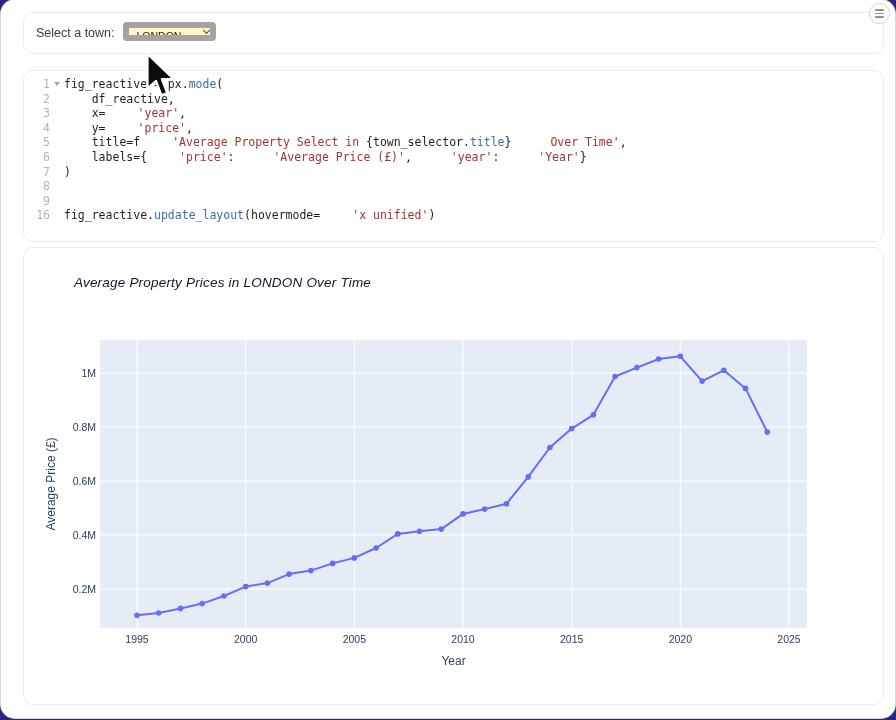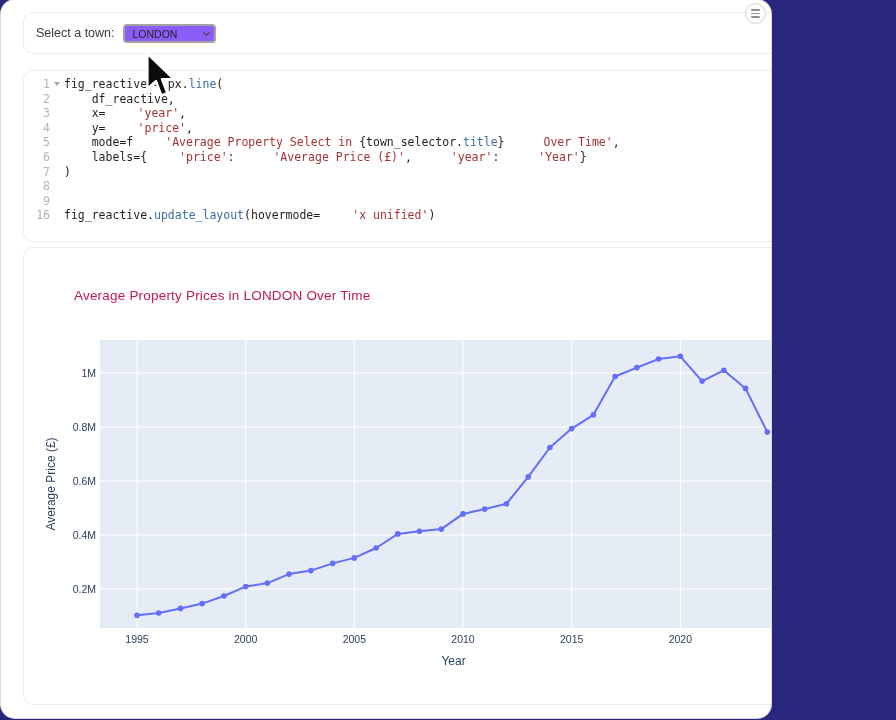--- a/index.html
+++ b/index.html
@@ -1,38 +1,38 @@
 <!DOCTYPE html>
 <html><head>
 <meta charset="utf-8">
 <style>
   * { margin:0; padding:0; box-sizing:border-box; }
   html,body { width:896px; height:720px; overflow:hidden; }
   body { background:#29267e; font-family:"Liberation Sans", sans-serif; position:relative; }
 
   .app-card {
-    position:absolute; left:1px; top:0; width:770px; height:718px;
+    position:absolute; left:1px; top:0; width:894px; height:718px;
     background:#ffffff; border-radius:14px; overflow:hidden;
     box-shadow:0 0 0 1px #d9d9e2;
   }
 
   .cell {
     position:absolute; left:22px; width:861px;
     border:1px solid #ececec; border-radius:10px; background:#ffffff;
   }
 
   
   .selector-cell { top:12px; height:42px; display:flex; align-items:center; padding-left:12px; }
   .selector-label { font-size:12.5px; color:#3a3a3a; margin-right:8px; }
   .select-wrap { position:relative; display:inline-block; }
   select.town-select {
     appearance:none; -webkit-appearance:none;
     width:93px; height:19px; font-size:10.5px; color:#222;
     font-family:"Liberation Sans", sans-serif;
-    border:2px solid #a3a3a3; border-radius:4px; background:#8b5cf6;
+    border:6px solid #a3a3a3; border-radius:4px; background:#fef9c3;
     padding:0 18px 0 8px; line-height:17px;
   }
   .chev {
     position:absolute; right:7px; top:6px; width:5px; height:5px;
     border-right:1.4px solid #444; border-bottom:1.4px solid #444;
     transform:rotate(45deg); pointer-events:none;
   }
 
   
   .menu-btn {
@@ -52,22 +52,23 @@
   .fold .tri { width:0; height:0; border-left:3.5px solid transparent;
     border-right:3.5px solid transparent; border-top:4.5px solid #a9a9a9; }
   .src { color:#1f1f1f; }
   .tk-v { color:#1f1f1f; }
   .tk-s { color:#a63333;margin-left:32px; }
   .tk-fn { color:#3b6ea5; }
 
   
   .chart-cell { top:247px; height:458px; }
   .chart-title {
-    position:absolute; left:50px; top:40px; font-size:13.5px; color:#be185d;
+    position:absolute; left:50px; top:27px; font-size:13.5px; color:#0f172a;
     letter-spacing:.2px;
+    font-style:italic;
   }
   #chart-svg { position:absolute; left:0; top:0; }
   #chart-svg text { font-family:"Liberation Sans", sans-serif; fill:#2a3f5f; }
 
   
   .cursor { position:absolute; left:143px; top:52px; z-index:9; pointer-events:none; }
 </style>
 </head>
 <body>
 
@@ -84,25 +85,25 @@
   </div>
 
   <div class="menu-btn">
     <i></i>
     <i></i>
     <i></i>
   </div>
 
   <div class="cell code-cell">
     <div id="code-lines">
-        <div class="code-line"><span class="ln">1</span><span class="fold"><i class="tri"></i></span><span class="src"><span class="tk-v">fig_reactive = px.</span><span class="tk-fn">line</span><span class="tk-v">(</span></span></div>
+        <div class="code-line"><span class="ln">1</span><span class="fold"><i class="tri"></i></span><span class="src"><span class="tk-v">fig_reactive = px.</span><span class="tk-fn">mode</span><span class="tk-v">(</span></span></div>
         <div class="code-line"><span class="ln">2</span><span class="fold"></span><span class="src"><span class="tk-v">    df_reactive,</span></span></div>
         <div class="code-line"><span class="ln">3</span><span class="fold"></span><span class="src"><span class="tk-v">    x=</span><span class="tk-s">'year'</span><span class="tk-v">,</span></span></div>
         <div class="code-line"><span class="ln">4</span><span class="fold"></span><span class="src"><span class="tk-v">    y=</span><span class="tk-s">'price'</span><span class="tk-v">,</span></span></div>
-        <div class="code-line"><span class="ln">5</span><span class="fold"></span><span class="src"><span class="tk-v">    mode=f</span><span class="tk-s">'Average Property Select in </span><span class="tk-v">{town_selector.</span><span class="tk-fn">title</span><span class="tk-v">}</span><span class="tk-s"> Over Time'</span><span class="tk-v">,</span></span></div>
+        <div class="code-line"><span class="ln">5</span><span class="fold"></span><span class="src"><span class="tk-v">    title=f</span><span class="tk-s">'Average Property Select in </span><span class="tk-v">{town_selector.</span><span class="tk-fn">title</span><span class="tk-v">}</span><span class="tk-s"> Over Time'</span><span class="tk-v">,</span></span></div>
         <div class="code-line"><span class="ln">6</span><span class="fold"></span><span class="src"><span class="tk-v">    labels={</span><span class="tk-s">'price'</span><span class="tk-v">: </span><span class="tk-s">'Average Price (£)'</span><span class="tk-v">, </span><span class="tk-s">'year'</span><span class="tk-v">: </span><span class="tk-s">'Year'</span><span class="tk-v">}</span></span></div>
         <div class="code-line"><span class="ln">7</span><span class="fold"></span><span class="src"><span class="tk-v">)</span></span></div>
         <div class="code-line"><span class="ln">8</span><span class="fold"></span><span class="src"><span class="tk-v"></span></span></div>
         <div class="code-line"><span class="ln">9</span><span class="fold"></span></div>
         <div class="code-line"><span class="ln">16</span><span class="fold"></span><span class="src"><span class="tk-v">fig_reactive.</span><span class="tk-fn">update_layout</span><span class="tk-v">(hovermode=</span><span class="tk-s">'x unified'</span><span class="tk-v">)</span></span></div>
       </div>
   </div>
 
   <div class="cell chart-cell">
     <div class="chart-title">Average Property Prices in LONDON Over Time</div>

